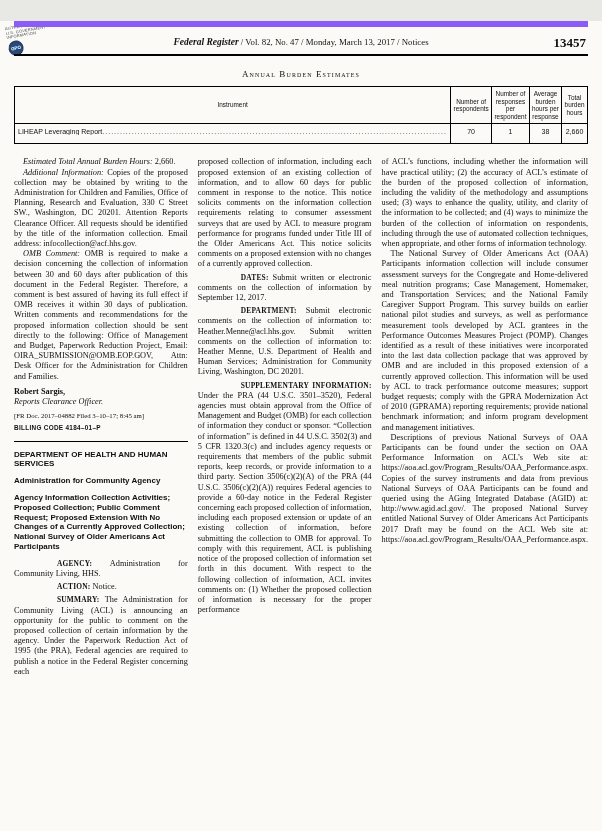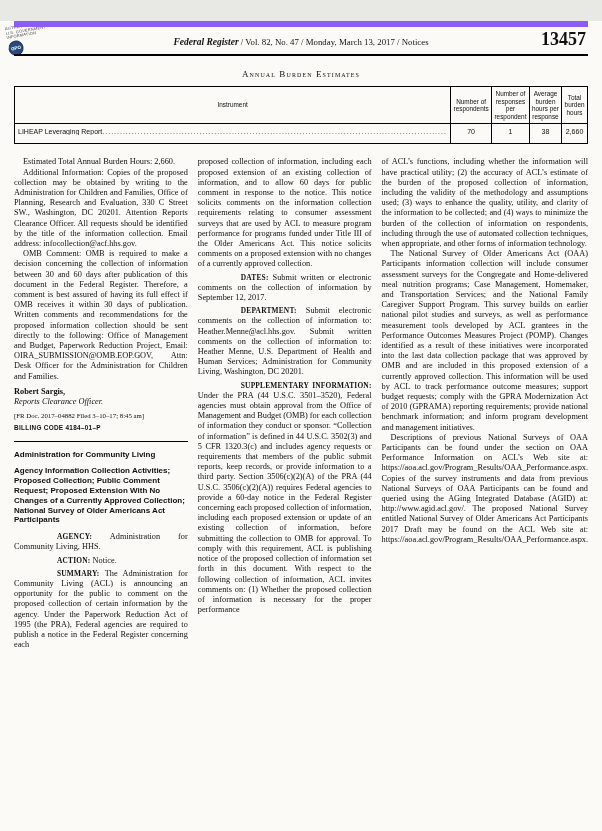--- a/index.html
+++ b/index.html
@@ -12,21 +12,21 @@
   .stamp-text { font-family:"Liberation Sans", sans-serif; font-size:4px; line-height:4.6px; color:#4a4a55; letter-spacing:.2px; }
   .stamp-seal { margin-top:1px; width:15px; height:15px; border-radius:50%; background:#274a7c; color:#fff;
                 display:flex; align-items:center; justify-content:center; font-family:"Liberation Sans", sans-serif;
                 font-size:4.5px; font-weight:bold; border:1px solid #16305a; }
 
   
   .runhead { margin-top:21px; border-top:6px solid #8b5cf6; border-bottom:2.5px solid #000; position:relative;
              padding:4px 0 5px 0; text-align:center; }
   .runhead .journal { font-weight:bold; font-style:italic; font-size:9.5px; }
   .runhead .issue { font-size:8.8px; }
-  .runhead .pageno { position:absolute; right:2px; top:2px; font-weight:bold; font-size:18px; }
+  .runhead .pageno { position:absolute; right:2px; top:8px; font-weight:bold; font-size:13px; }
 
   
   .tbl-title { text-align:center; font-variant:small-caps; letter-spacing:1.1px; font-size:9px; margin-top:13px; }
   table { width:100%; border-collapse:collapse; margin-top:7px; border:1px solid #000;
           font-family:"Liberation Sans", sans-serif; }
   th { font-weight:normal; font-size:6.4px; line-height:7.6px; text-align:center; vertical-align:middle;
        padding:3px 2px; border-left:1px solid #000; border-bottom:1px solid #000; }
   th:first-child { border-left:none; }
   td { font-size:7px; padding:4px 3px 8px 3px; border-left:1px solid #000; vertical-align:top; }
   td:first-child { border-left:none; }
@@ -34,21 +34,21 @@
   .leader { display:flex; overflow:hidden; }
   .leader .dots { flex:1; overflow:hidden; white-space:nowrap; color:#333; }
   .leader .dots::after { content:"......................................................................................................................................"; letter-spacing:1px; }
   .num { text-align:center; }
 
   
   .cols { display:flex; gap:10px; margin-top:13px; }
   .col { flex:1 1 0; text-align:justify; font-size:8.3px; line-height:10.2px; }
   .col p { text-indent:9px; }
   .col p.noindent { text-indent:0; }
-  .lead { }
+  .lead { font-style:italic; }
   .fr-label { font-weight:bold; font-size:7.4px; letter-spacing:.2px;margin-left:43px; }
   .sig-name { font-weight:bold; text-indent:0 !important; margin-top:5px; }
   .sig-title { font-style:italic; text-indent:0 !important; }
   .frdoc { font-size:6.8px; text-indent:0 !important; margin-top:4px; }
   .billing { font-family:"Liberation Sans", sans-serif; font-weight:bold; font-size:6.4px; letter-spacing:.3px;
              text-indent:0 !important; margin-top:2px; }
   .doc-divider { border:none; border-top:1px solid #000; margin:7px 0 8px 0; }
   .h-dept, .h-sub, .h-title { font-family:"Liberation Sans", sans-serif; font-weight:bold; font-size:8px;
              line-height:9.8px; text-align:left; text-indent:0 !important; }
   .h-dept { margin-bottom:7px; }
@@ -109,21 +109,22 @@
 
     <div class="col">
       <p><span class="lead">Estimated Total Annual Burden Hours:</span> <span>2,660.</span></p>
       <p><span class="lead">Additional Information:</span> <span>Copies of the proposed collection may be obtained by writing to the Administration for Children and Families, Office of Planning, Research and Evaluation, 330 C Street SW., Washington, DC 20201. Attention Reports Clearance Officer. All requests should be identified by the title of the information collection. Email address: infocollection@acf.hhs.gov.</span></p>
       <p><span class="lead">OMB Comment:</span> <span>OMB is required to make a decision concerning the collection of information between 30 and 60 days after publication of this document in the Federal Register. Therefore, a comment is best assured of having its full effect if OMB receives it within 30 days of publication. Written comments and recommendations for the proposed information collection should be sent directly to the following: Office of Management and Budget, Paperwork Reduction Project, Email: OIRA_SUBMISSION@OMB.EOP.GOV, Attn: Desk Officer for the Administration for Children and Families.</span></p>
       <p class="sig-name">Robert Sargis,</p>
       <p class="sig-title">Reports Clearance Officer.</p>
       <p class="frdoc">[FR Doc. 2017–04882 Filed 3–10–17; 8:45 am]</p>
       <p class="billing">BILLING CODE 4184–01–P</p>
       <hr class="doc-divider">
-      <p class="h-sub">Administration for Community Living</p>
+      <p class="h-dept">DEPARTMENT OF HEALTH AND HUMAN SERVICES</p>
+      <p class="h-sub">Administration for Community Agency</p>
       <p class="h-title">Agency Information Collection Activities; Proposed Collection; Public Comment Request; Proposed Extension With No Changes of a Currently Approved Collection; National Survey of Older Americans Act Participants</p>
       <p class="noindent"><span class="fr-label">AGENCY:</span> <span>Administration for Community Living, HHS.</span></p>
       <p class="noindent gap-s"><span class="fr-label">ACTION:</span> <span>Notice.</span></p>
       <p class="noindent gap-s"><span class="fr-label">SUMMARY:</span> <span>The Administration for Community Living (ACL) is announcing an opportunity for the public to comment on the proposed collection of certain information by the agency. Under the Paperwork Reduction Act of 1995 (the PRA), Federal agencies are required to publish a notice in the Federal Register concerning each</span></p>
     </div>
 
     <div class="col">
       <p class="noindent">proposed collection of information, including each proposed extension of an existing collection of information, and to allow 60 days for public comment in response to the notice. This notice solicits comments on the information collection requirements relating to consumer assessment surveys that are used by ACL to measure program performance for programs funded under Title III of the Older Americans Act. This notice solicits comments on a proposed extension with no changes of a currently approved collection.</p>
       <p class="noindent gap-s"><span class="fr-label">DATES:</span> <span>Submit written or electronic comments on the collection of information by September 12, 2017.</span></p>
       <p class="noindent gap-s"><span class="fr-label">DEPARTMENT:</span> <span>Submit electronic comments on the collection of information to: Heather.Menne@acl.hhs.gov. Submit written comments on the collection of information to: Heather Menne, U.S. Department of Health and Human Services; Administration for Community Living, Washington, DC 20201.</span></p>

